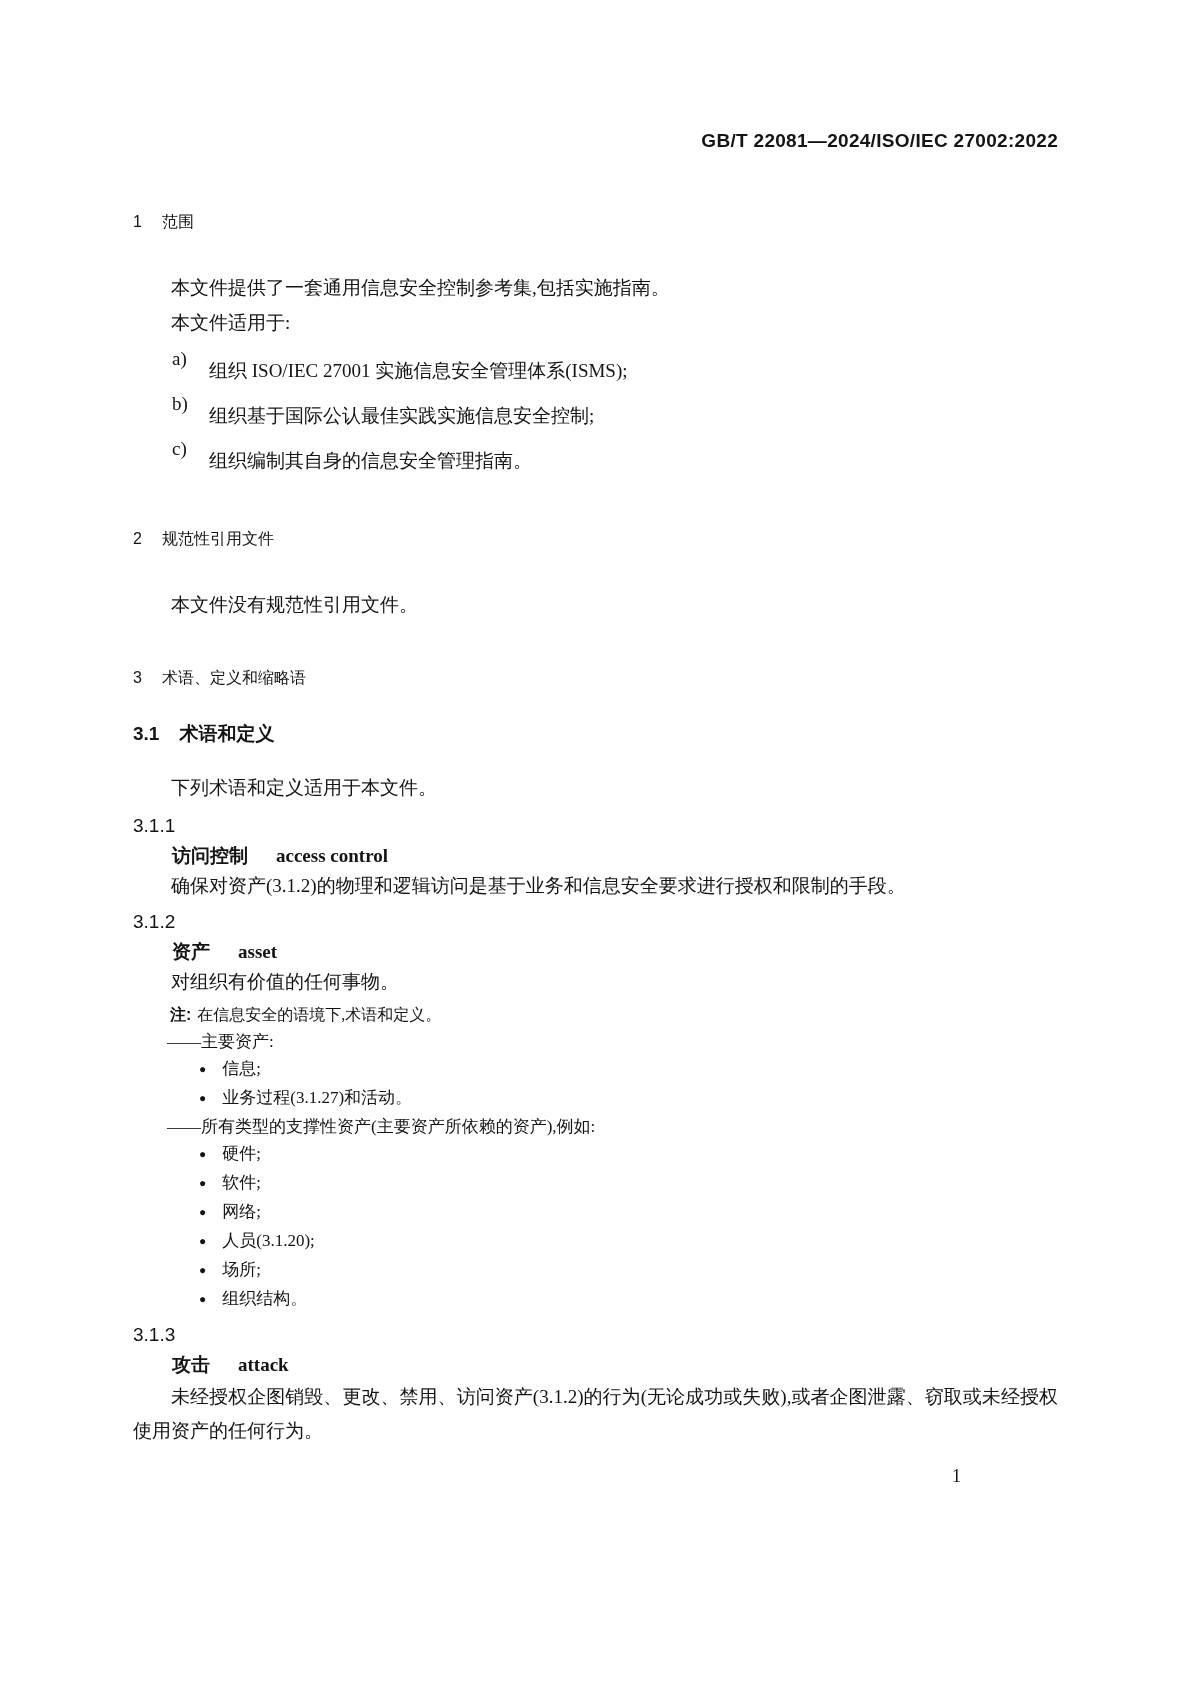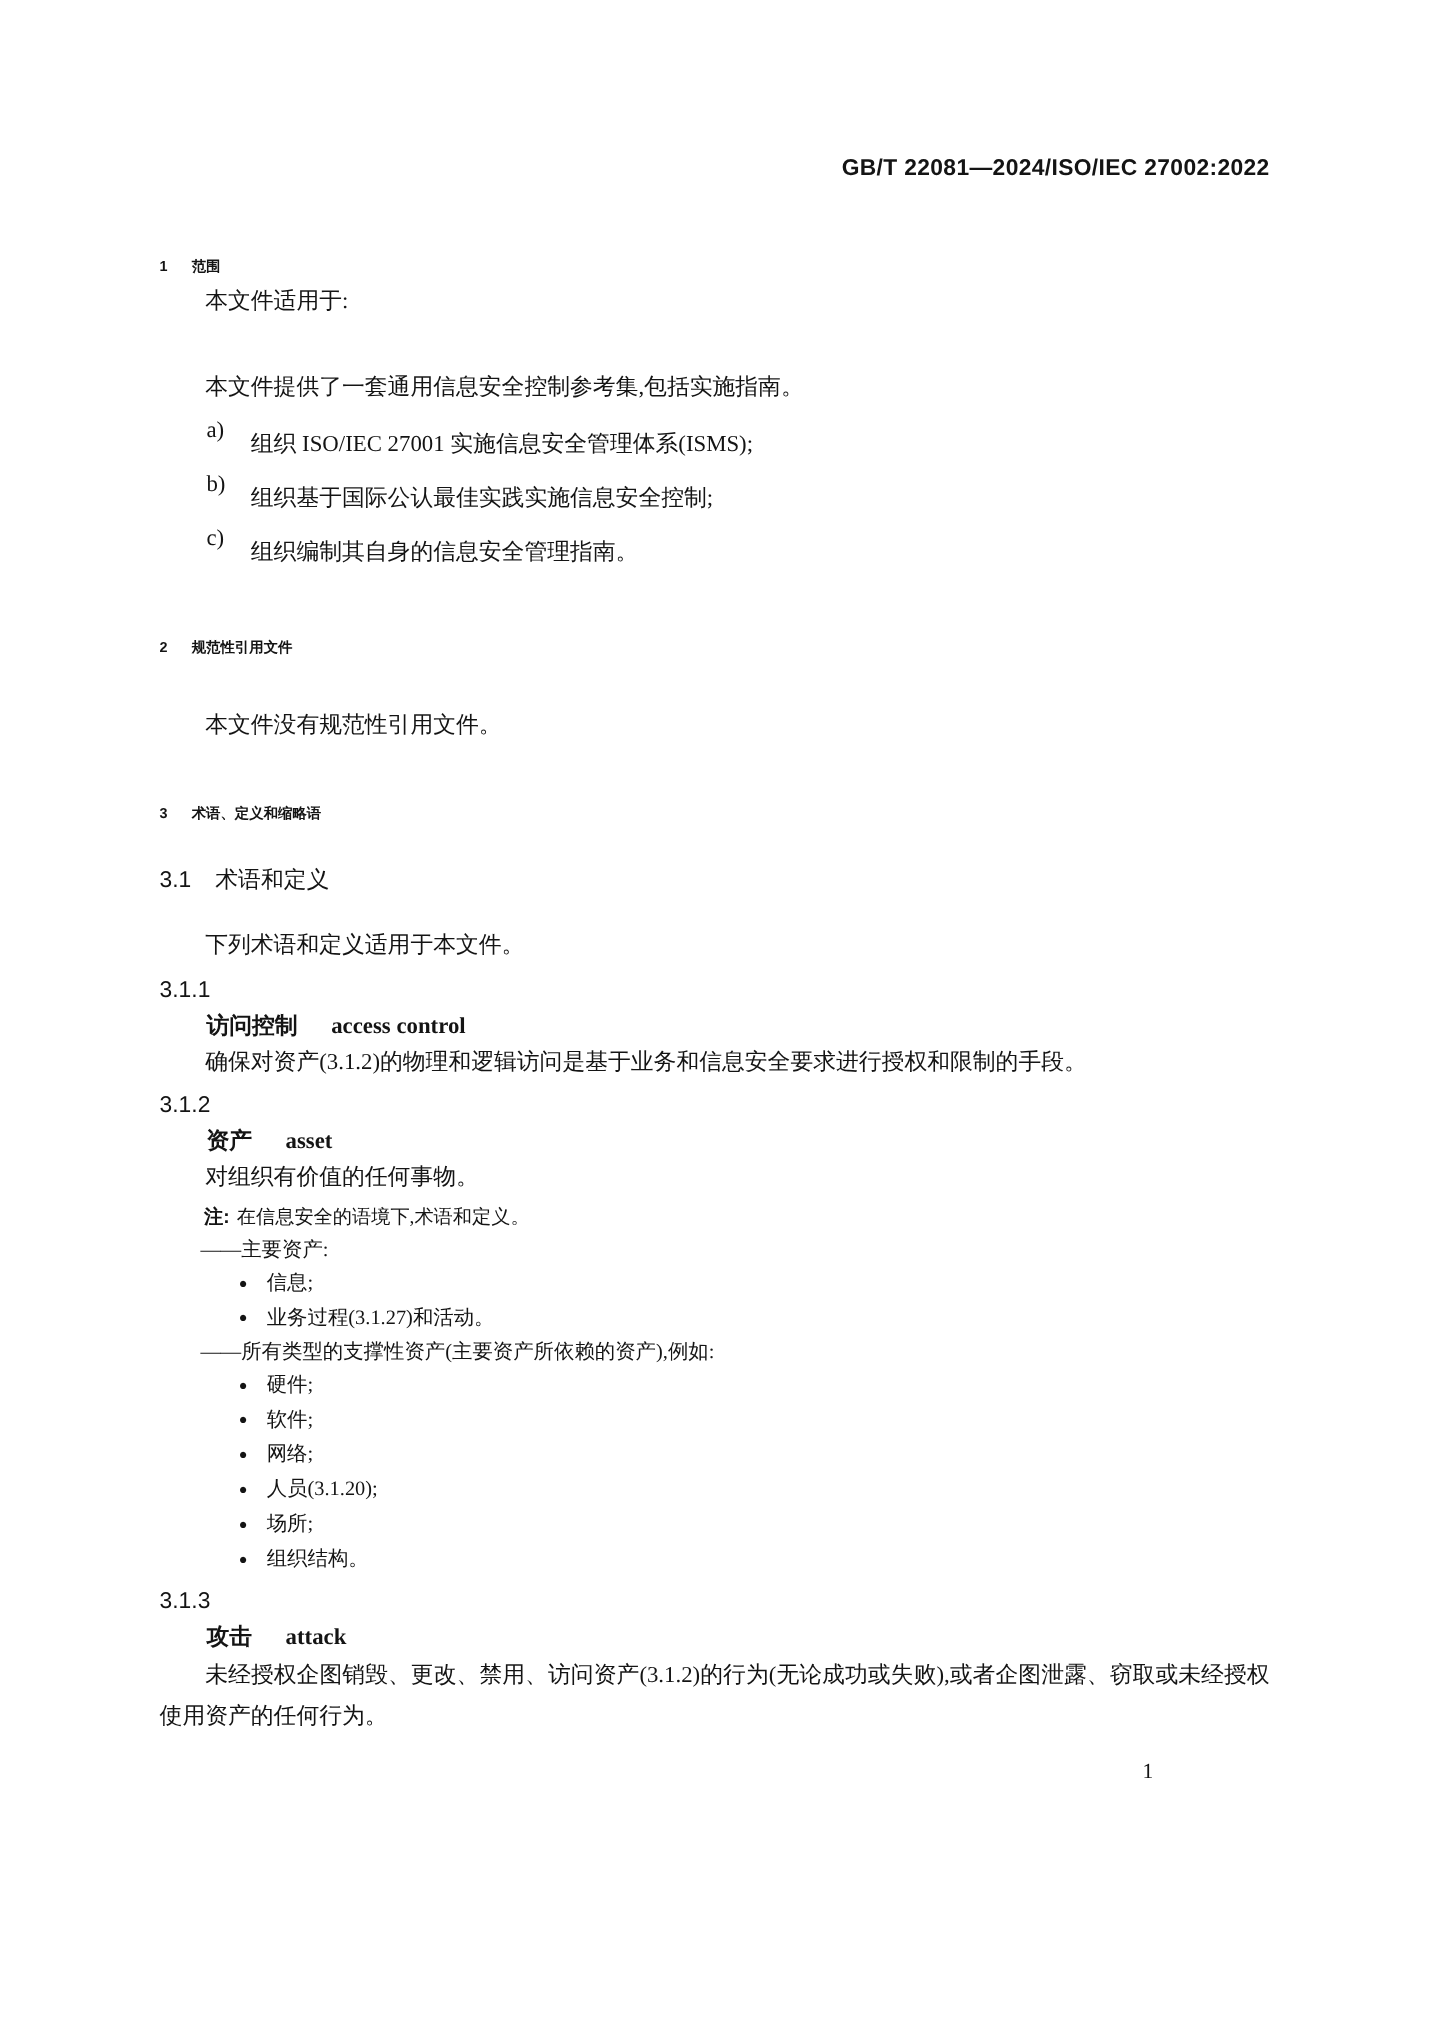--- a/index.html
+++ b/index.html
@@ -30,30 +30,30 @@
     font-size: 30px;
     line-height: 38px;
     text-align: center;
     letter-spacing: 2px;
     margin: 56px 0 0 0;
   }
 
   .h1row {
     margin-top: 58px;
     font-family: "Liberation Sans", sans-serif;
-    font-weight: 700;
-    font-size: 12px;
+    font-weight: 400;
+    font-size: 16px;
     line-height: 24px;
   }
   .h1row .h-num { display: inline-block; margin-right: 20px; }
 
   .h2row {
     margin-top: 32px;
     font-family: "Liberation Sans", sans-serif;
-    font-weight: 400;
+    font-weight: 700;
     font-size: 19px;
     line-height: 24px;
   }
   .h2row .h-num { display: inline-block; margin-right: 20px; }
 
   .body {
     font-size: 19px;
     line-height: 35px;
     margin: 0;
     text-align: justify;
@@ -146,22 +146,22 @@
 
 <div class="page">
   <div class="content">
 
     <div class="doc-header">GB/T 22081—2024/ISO/IEC 27002:2022</div>
 
 
     <div class="h1row">
       <span class="h-num">1</span><span>范围</span>
     </div>
+    <p class="body indent mt-par">本文件提供了一套通用信息安全控制参考集,包括实施指南。</p>
     <p class="body indent">本文件适用于:</p>
-    <p class="body indent mt-par">本文件提供了一套通用信息安全控制参考集,包括实施指南。</p>
     <div class="list-block">
       <div class="list-item">
         <span class="li-label">a)</span>
         <span class="li-text">组织 ISO/IEC 27001 实施信息安全管理体系(ISMS);</span>
       </div>
       <div class="list-item">
         <span class="li-label">b)</span>
         <span class="li-text">组织基于国际公认最佳实践实施信息安全控制;</span>
       </div>
       <div class="list-item">

